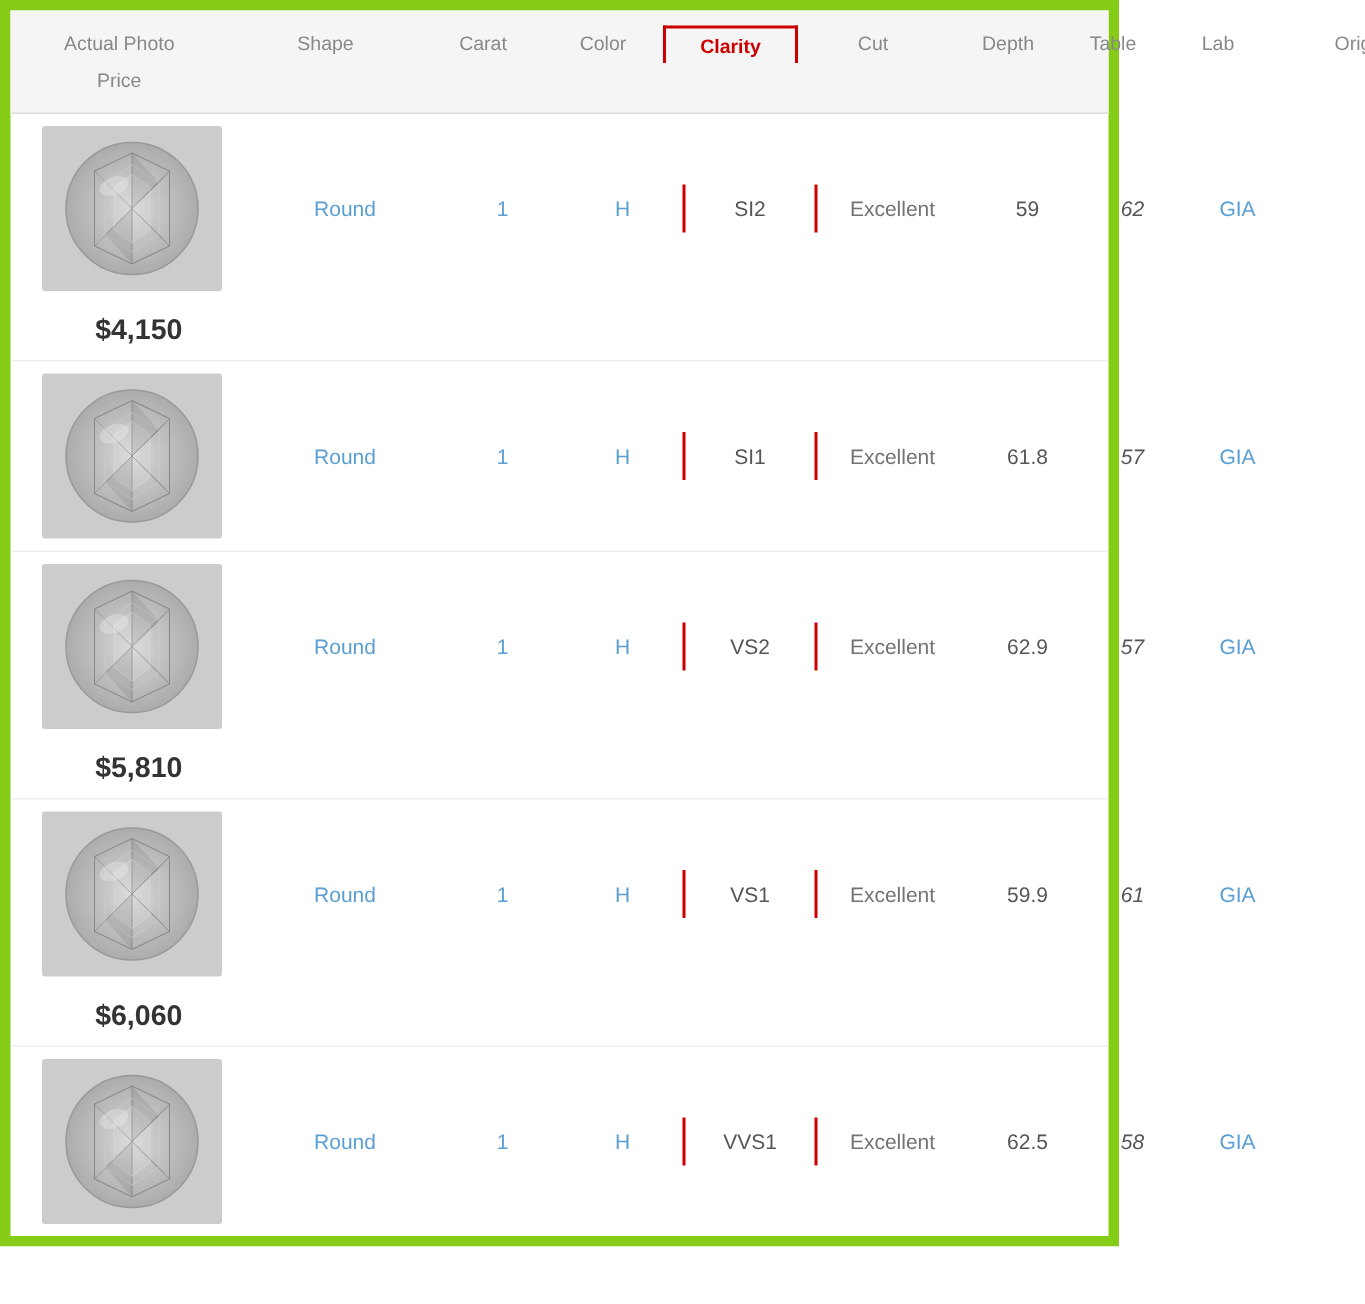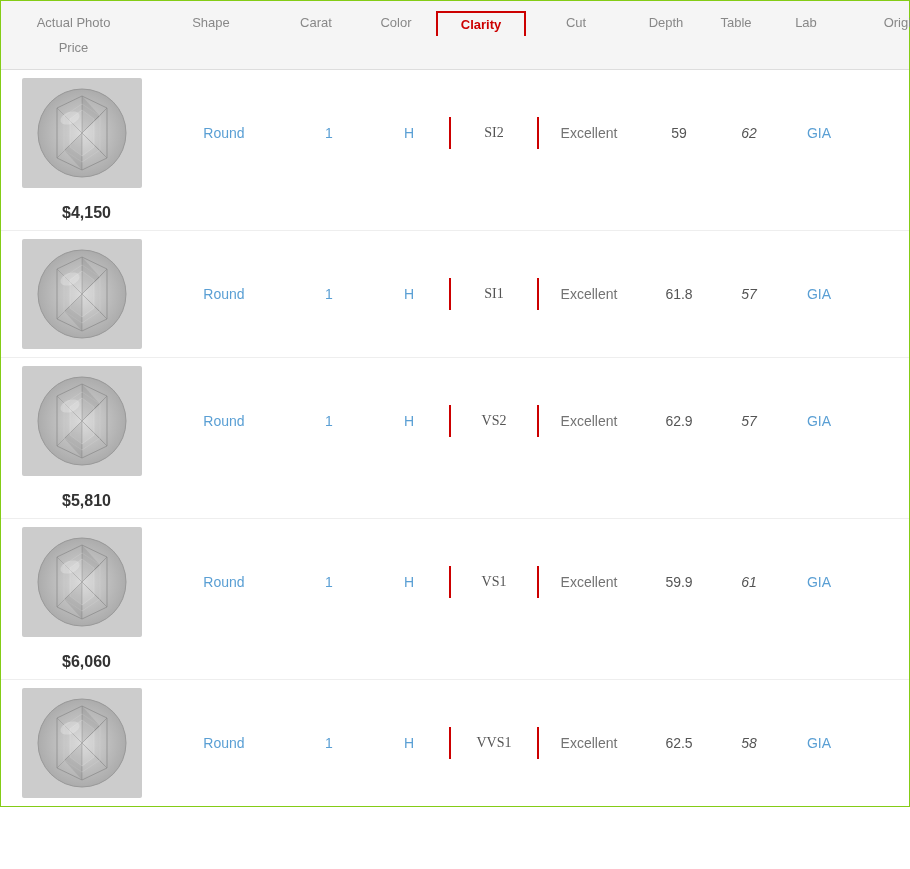--- a/index.html
+++ b/index.html
@@ -3,22 +3,22 @@
   <meta charset="utf-8">
   <style>
     * { box-sizing: border-box; margin: 0; padding: 0; }
     body {
       font-family: Arial, sans-serif;
       background: #fff;
       color: #555;
       font-size: 14px;
     }
     .table-container {
-      width: 910px;
-      border: 1px solid #84cc16;
+      width: 746px;
+      border: 7px solid #84cc16;
     }
     .table-header {
       display: grid;
       grid-template-columns: 145px 130px 80px 80px 90px 100px 80px 60px 80px 110px;
       background: #f5f5f5;
       border-bottom: 1px solid #ddd;
       padding: 10px 0;
     }
     .header-cell {
       text-align: center;
@@ -65,28 +65,27 @@
       width: 100px;
       height: 95px;
     }
     .cell.shape-cell { color: #5a9fd4; }
     .cell.carat-cell { color: #5a9fd4; }
     .cell.color-cell { color: #5a9fd4; }
     .cell.clarity-cell {
       color: #555;
       border-left: 2px solid #c00;
       border-right: 2px solid #c00;
-      font-family: Liberation Serif, serif;
     }
     .cell.cut-cell { color: #737373; }
     .cell.depth-cell { color: #555; }
     .cell.table-cell { color: #555; font-style: italic; }
     .cell.lab-cell { color: #5a9fd4; cursor: pointer; }
     .cell.origin-cell { color: #555; }
-    .cell.price-cell { color: #333; font-weight: bold; font-size: 16px; }
+    .cell.price-cell { color: #333; font-weight: bold; font-size: 19px; }
     
     .clarity-col-header {
       border-left: 2px solid #c00;
       border-right: 2px solid #c00;
       border-top: 2px solid #c00;
     }
   </style>
 </head>
 <body>
 

